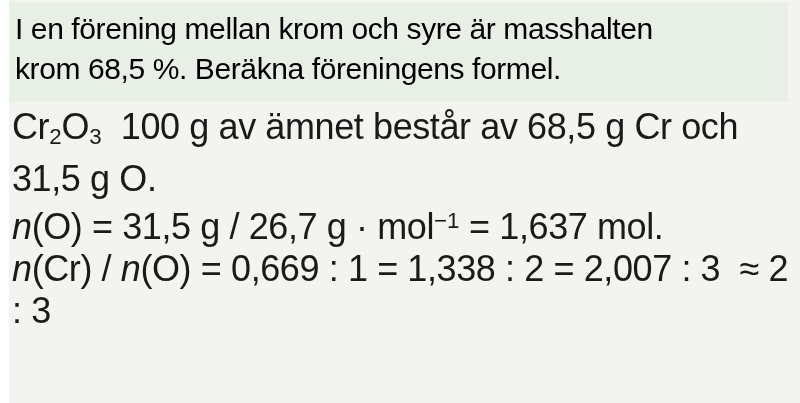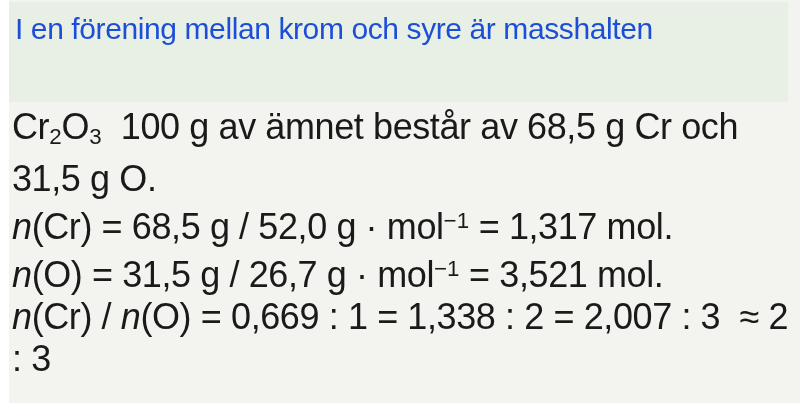--- a/index.html
+++ b/index.html
@@ -27,21 +27,21 @@
     left: 9px; top: 2px;
     width: 779px; height: 100px;
     background: #e8efe4;
     box-sizing: border-box;
     padding: 7px 0 0 6px;
   }
   .h-line {
     font-size: 30px;
     line-height: 40px;
     letter-spacing: -0.4px;
-    color: #1d4ed8;
+    color: #000000;
     white-space: pre-wrap;
   }
   .solution {
     position: absolute;
     left: 12px; top: 106px;
     width: 786px;
   }
   .line {
     font-size: 36px;
     line-height: 42px;
@@ -63,22 +63,22 @@
 </style>
 </head>
 <body>
 
 <div class="page">
 
   <div class="left-margin"></div>
 
   <div class="exercise-box">
     <div class="h-line">I en förening mellan krom och syre är masshalten</div>
+    <div class="h-line">krom 68,5 %. Beräkna föreningens formel.</div>
   </div>
 
   <div class="solution">
     <div class="line"><span>Cr</span><span class="seg-sub">2</span><span>O</span><span class="seg-sub">3</span><span>  100 g av ämnet består av 68,5 g Cr och 31,5 g O.</span></div>
-    <div class="line"><span class="seg-italic">n</span><span>(Cr) = 68,5 g / 52,0 g · mol</span><span class="seg-sup">−1</span><span> = 1,317 mol.</span></div>
-    <div class="line"><span class="seg-italic">n</span><span>(O) = 31,5 g / 26,7 g · mol</span><span class="seg-sup">−1</span><span> = 3,521 mol.</span></div>
+    <div class="line"><span class="seg-italic">n</span><span>(O) = 31,5 g / 26,7 g · mol</span><span class="seg-sup">−1</span><span> = 1,637 mol.</span></div>
     <div class="line"><span class="seg-italic">n</span><span>(Cr) / </span><span class="seg-italic">n</span><span>(O) = 0,669 : 1 = 1,338 : 2 = 2,007 : 3  ≈ 2 : 3</span></div>
   </div>
 
 </div>
 
 </body></html>

